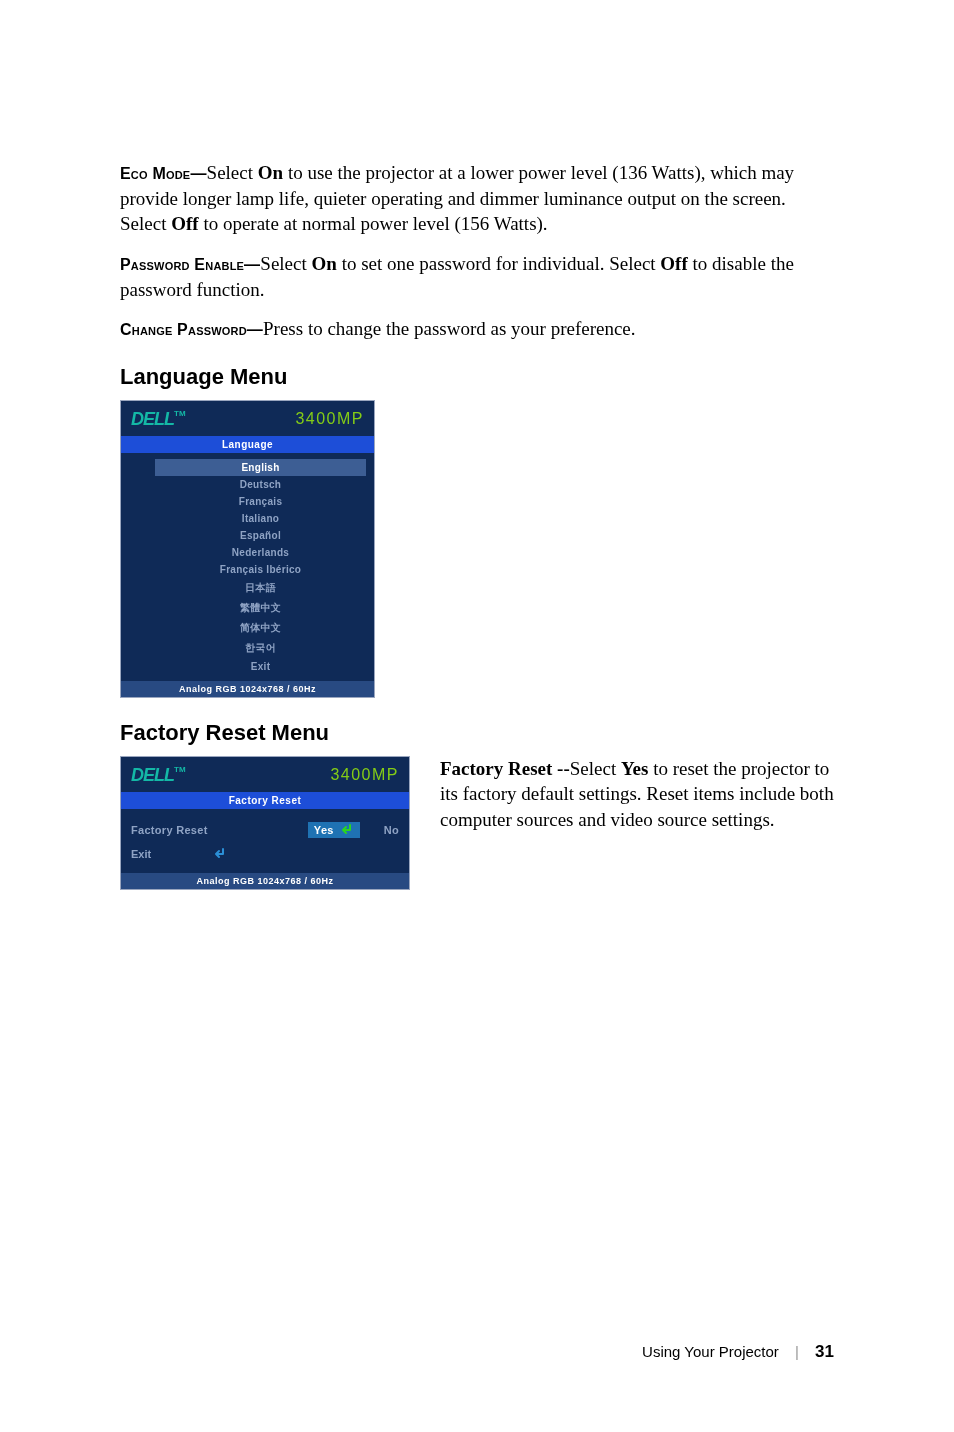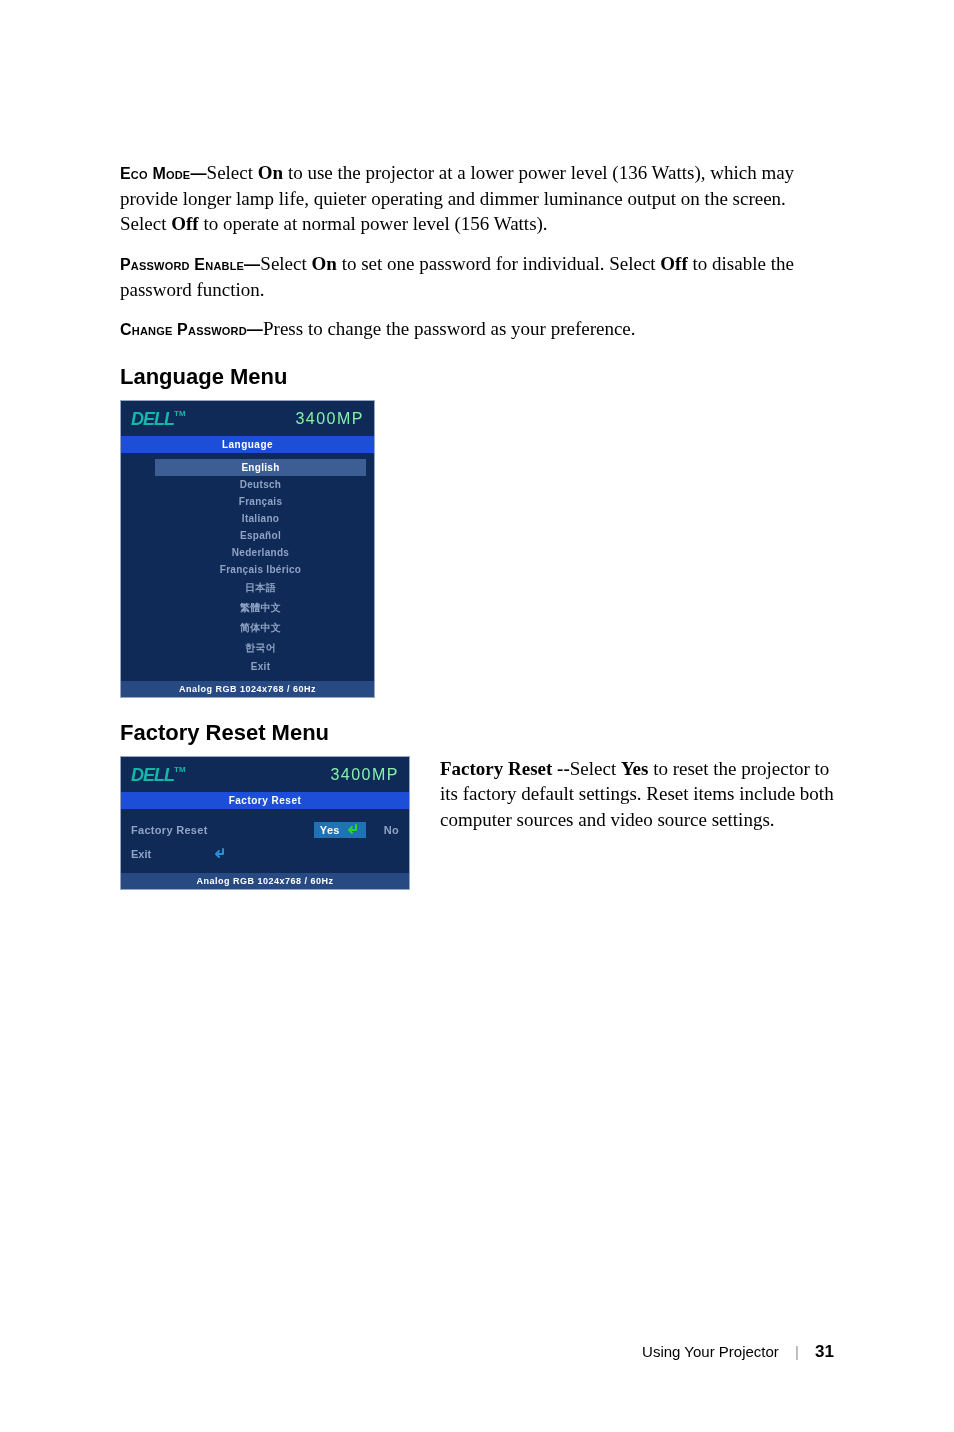--- a/index.html
+++ b/index.html
@@ -51,21 +51,21 @@
   .dell-logo {
     font-family: Arial, Helvetica, sans-serif;
     font-weight: 900;
     font-style: italic;
     font-size: 18px;
     letter-spacing: -1px;
     color: #14b8a6;
   }
   .dell-logo sup { font-size: 8px; font-style: normal; letter-spacing: 0; vertical-align: top;}
   .model {
-    color: #86efac;
+    color: #84cc16;
     font-family: 'Arial Narrow', Arial, sans-serif;
     font-size: 16px;
     letter-spacing: 1.5px;
   }
   .menu-title {
     background: #1d4ed8;
     color: #fff;
     font-weight: bold;
     font-size: 10px;
     text-align: center;
@@ -144,21 +144,21 @@
   }
   .fr-row .yes {
     margin-left: auto;
     background: #1f72b3;
     color: #fff;
     padding: 2px 8px 2px 6px;
     display: flex;
     align-items: center;
     gap: 4px;
   }
-  .fr-row .no { margin-left: 18px; color: #8fa3c4; }
+  .fr-row .no { margin-left: 24px; color: #8fa3c4; }
   .enter-icon {
     display: inline-block;
     width: 14px; height: 12px;
     position: relative;
   }
   .enter-icon svg { display: block; }
   .exit-row {
     display: flex;
     align-items: center;
     gap: 60px;

